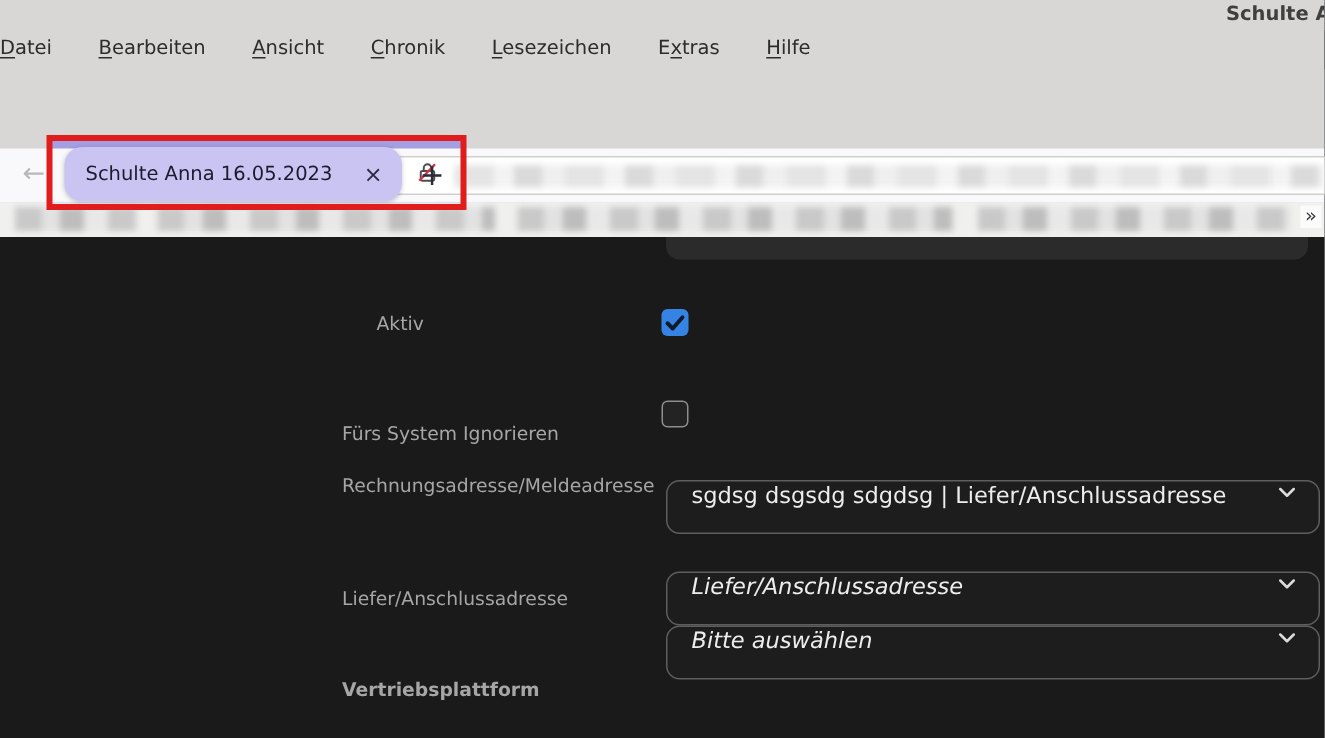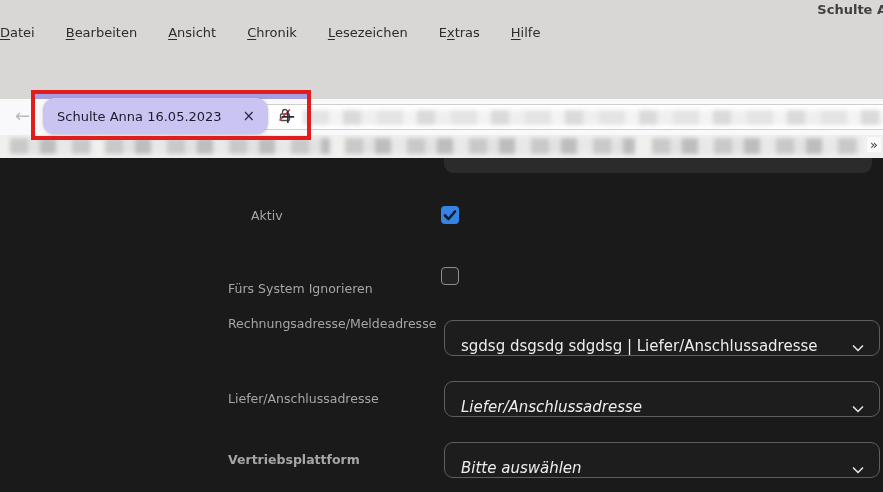--- a/index.html
+++ b/index.html
@@ -83,21 +83,21 @@
   }
   .checkbox {
     position:absolute; left:441px; width:18px; height:18px; border-radius:4px;
   }
   .checkbox.checked { background:var(--accent-blue); }
   .checkbox.checked svg { position:absolute; inset:0; }
   .checkbox.unchecked { background:#232323; border:1.5px solid #8e8e8e; }
   .select {
     position:absolute; left:444px; width:436px; height:36px;
     background:#1d1d1d; border:1px solid #5e5e5e; border-radius:9px;
-    display:flex; align-items:flex-end; padding:12px 14px 0 16px;
+    display:flex; align-items:flex-start; padding:0 14px 0 16px;
   }
   .select-value { flex:1; font-size:15px; color:#ededed; white-space:nowrap; overflow:hidden; }
   .select-value.italic { font-style:italic; }
   .chevron-down-icon { width:14px; height:14px; flex:none; }
 </style>
 </head>
 <body>
 
 <div class="titlebar">
   <div class="window-title">Schulte A</div>
@@ -186,18 +186,18 @@
 
 <span class="form-label" style="top:391px;">Liefer/Anschlussadresse</span>
 <div class="select" style="top:381px;">
   <span class="select-value italic">Liefer/Anschlussadresse</span>
   <svg class="chevron-down-icon" viewBox="0 0 14 14">
       <path d="M2.5 5 7 9.5 11.5 5" fill="none" stroke="#dcdcdc" stroke-width="1.7" stroke-linecap="round" stroke-linejoin="round"></path>
     </svg>
 </div>
 
 <span class="form-label" style="top:452px;font-weight:bold;">Vertriebsplattform</span>
-<div class="select" style="top:442px;">
+<div class="select" style="top:417px;">
   <span class="select-value italic">Bitte auswählen</span>
   <svg class="chevron-down-icon" viewBox="0 0 14 14">
       <path d="M2.5 5 7 9.5 11.5 5" fill="none" stroke="#dcdcdc" stroke-width="1.7" stroke-linecap="round" stroke-linejoin="round"></path>
     </svg>
 </div>
 
 </body></html>

